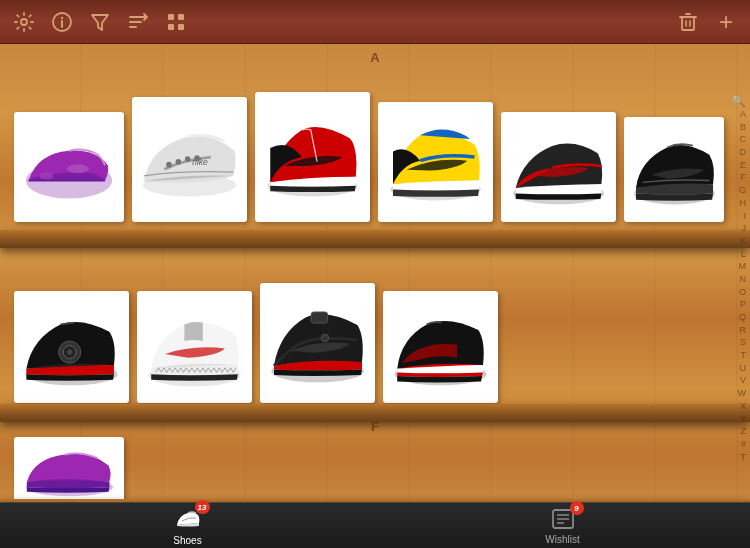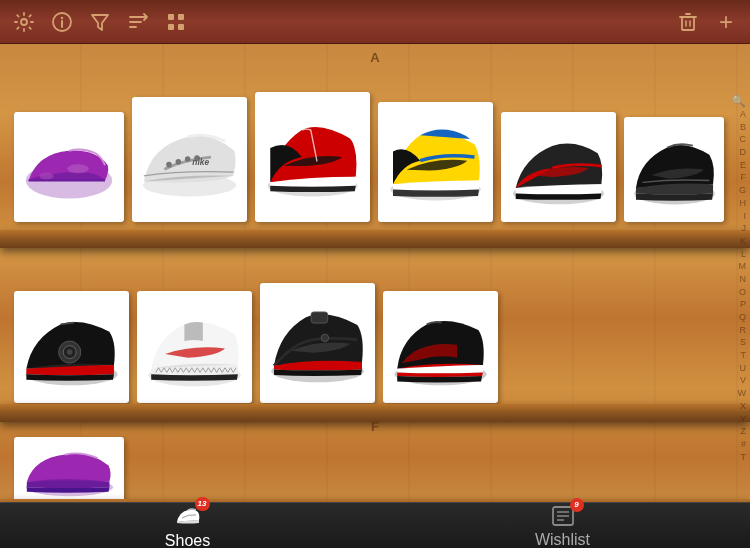--- a/index.html
+++ b/index.html
@@ -93,21 +93,20 @@
     .shoe-item {
       background: white;
       border-radius: 3px;
       margin: 0 4px;
       display: flex;
       align-items: center;
       justify-content: center;
       box-shadow: 2px 2px 5px rgba(0,0,0,0.3);
       overflow: hidden;
       flex-shrink: 0;
-      font-weight: bold;
     }
 
     
     .shelf-bg {
       position: absolute;
       top: 0;
       left: 0;
       right: 0;
       bottom: 0;
       background:
@@ -175,21 +174,21 @@
     }
 
     .tab-icon-wrap {
       position: relative;
       display: flex;
       align-items: center;
       justify-content: center;
     }
 
     .tab-label {
-      font-size: 16px;
+      font-size: 10px;
       color: #AAA;
     }
 
     .tab-label.active {
       color: #FFFFFF;
     }
 
     .tab-badge {
       position: absolute;
       top: -5px;

